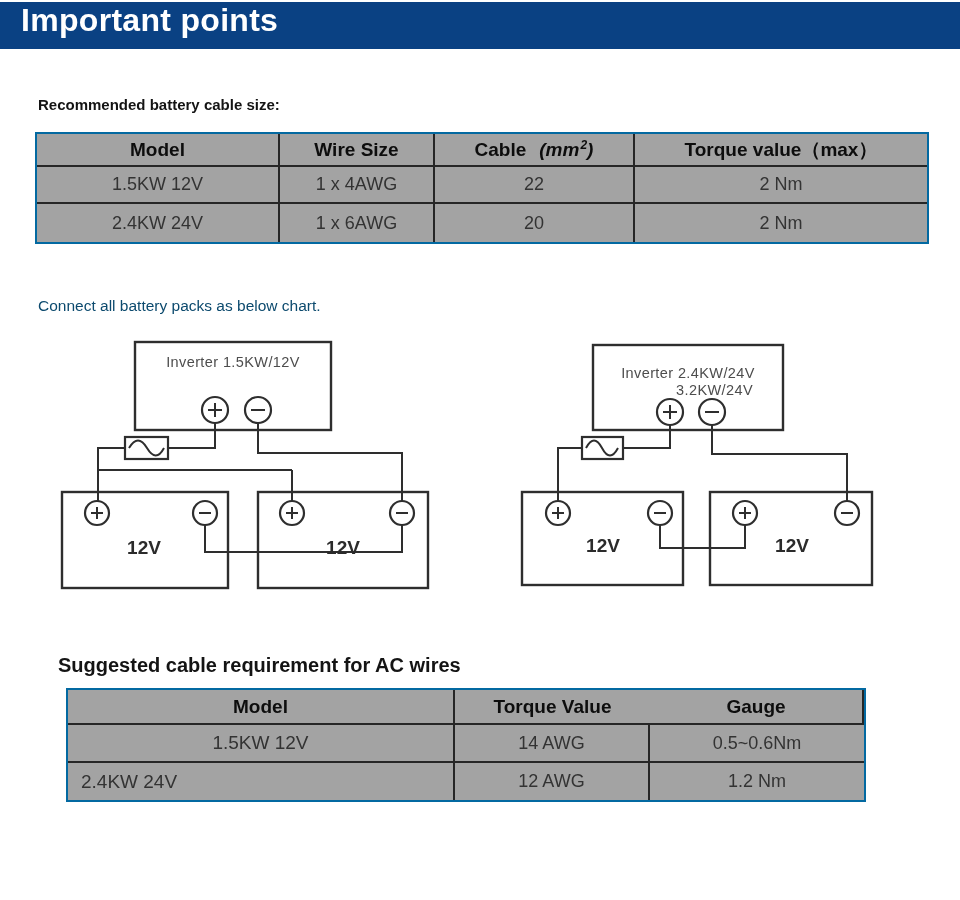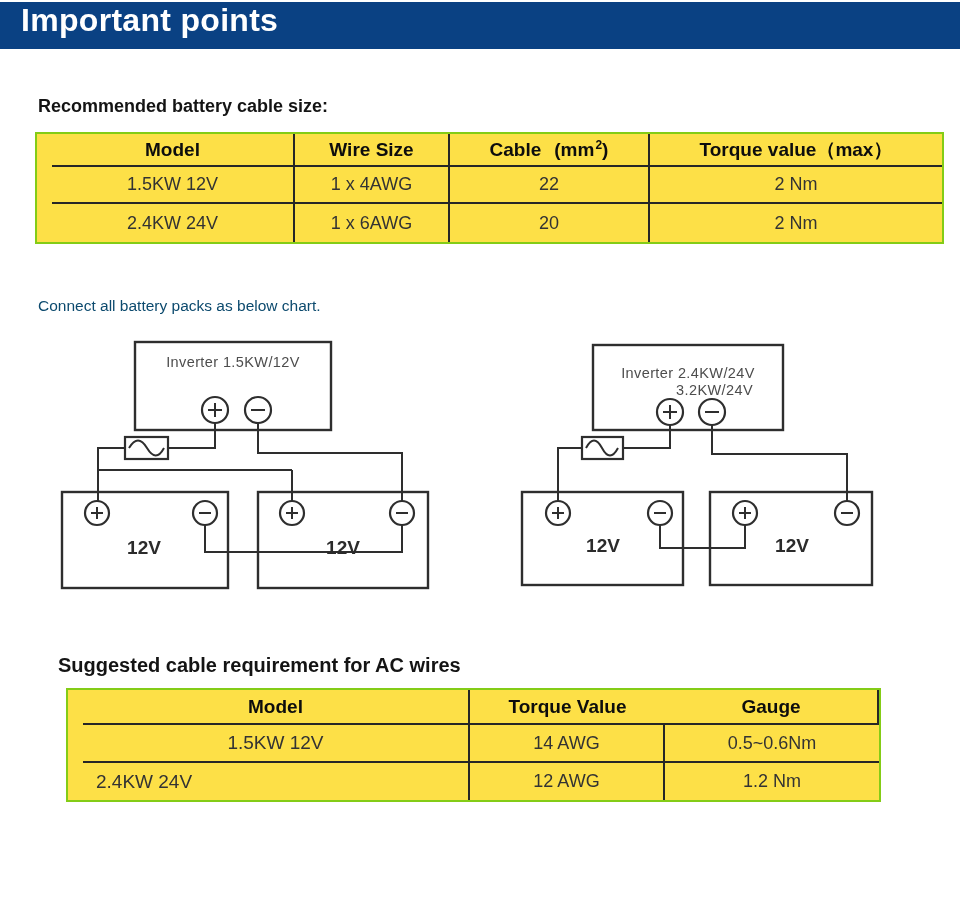--- a/index.html
+++ b/index.html
@@ -9,38 +9,38 @@
   }
   .header-bar {
     position:absolute; left:0; top:2px; width:960px; height:47px;
     background:#0a4183; display:flex; align-items:flex-start;
     padding-left:21px; box-sizing:border-box;
   }
   .header-title {
     color:#ffffff; font-size:32px; font-weight:bold; letter-spacing:0.3px;
   }
   .heading-bold { position:absolute; font-weight:bold; color:#141414; }
-  #heading-battery { left:38px; top:96px; font-size:18px; }
+  #heading-battery { left:38px; top:96px; font-size:15px; }
   #heading-ac     { left:58px; top:654px; font-size:20px; }
   .note-text { position:absolute; left:38px; top:297px; font-size:15.5px; color:#0c4a6e; }
 
-  .tbl { position:absolute; display:grid; border:2px solid #84cc16; background:#fde047;padding-left:15px; }
+  .tbl { position:absolute; display:grid; border:2px solid #0369a1; background:#a3a3a3; }
   .tbl .cell {
     border-right:2px solid #262626; border-bottom:2px solid #262626;
     display:flex; align-items:center; justify-content:center; box-sizing:border-box;
     color:#333333; font-size:18px; white-space:nowrap;
   }
   .tbl .cell.hdr { font-weight:bold; font-size:19px; color:#0d0d0d; }
   .tbl .cell.last-col { border-right:none; }
   .tbl .cell.last-row { border-bottom:none; }
   #table-battery { left:35px; top:132px; grid-template-columns:243px 155px 200px 292px; grid-template-rows:33px 37px 38px; }
   #table-ac      { left:66px; top:688px; grid-template-columns:387px 195px 214px; grid-template-rows:35px 38px 37px; }
   #table-ac .cell.model-val { font-size:19px; }
   #table-ac .cell.left-align { justify-content:flex-start; padding-left:13px; }
-  .unit-group { margin-left:13px; }
+  .unit-group { margin-left:13px;font-style:italic; }
   .sup { font-size:12px; position:relative; top:-7px; margin-left:1px; }
 
   .diagram { position:absolute; width:400px; height:265px; }
   #diagram-left  { left:48px;  top:332px; }
   #diagram-right { left:500px; top:332px; }
   svg .wire, svg .box, svg .term, svg .fusebox {
     fill:none; stroke:#2e2e2e;
   }
   svg .box { stroke-width:2.4; }
   svg .wire { stroke-width:2; }

